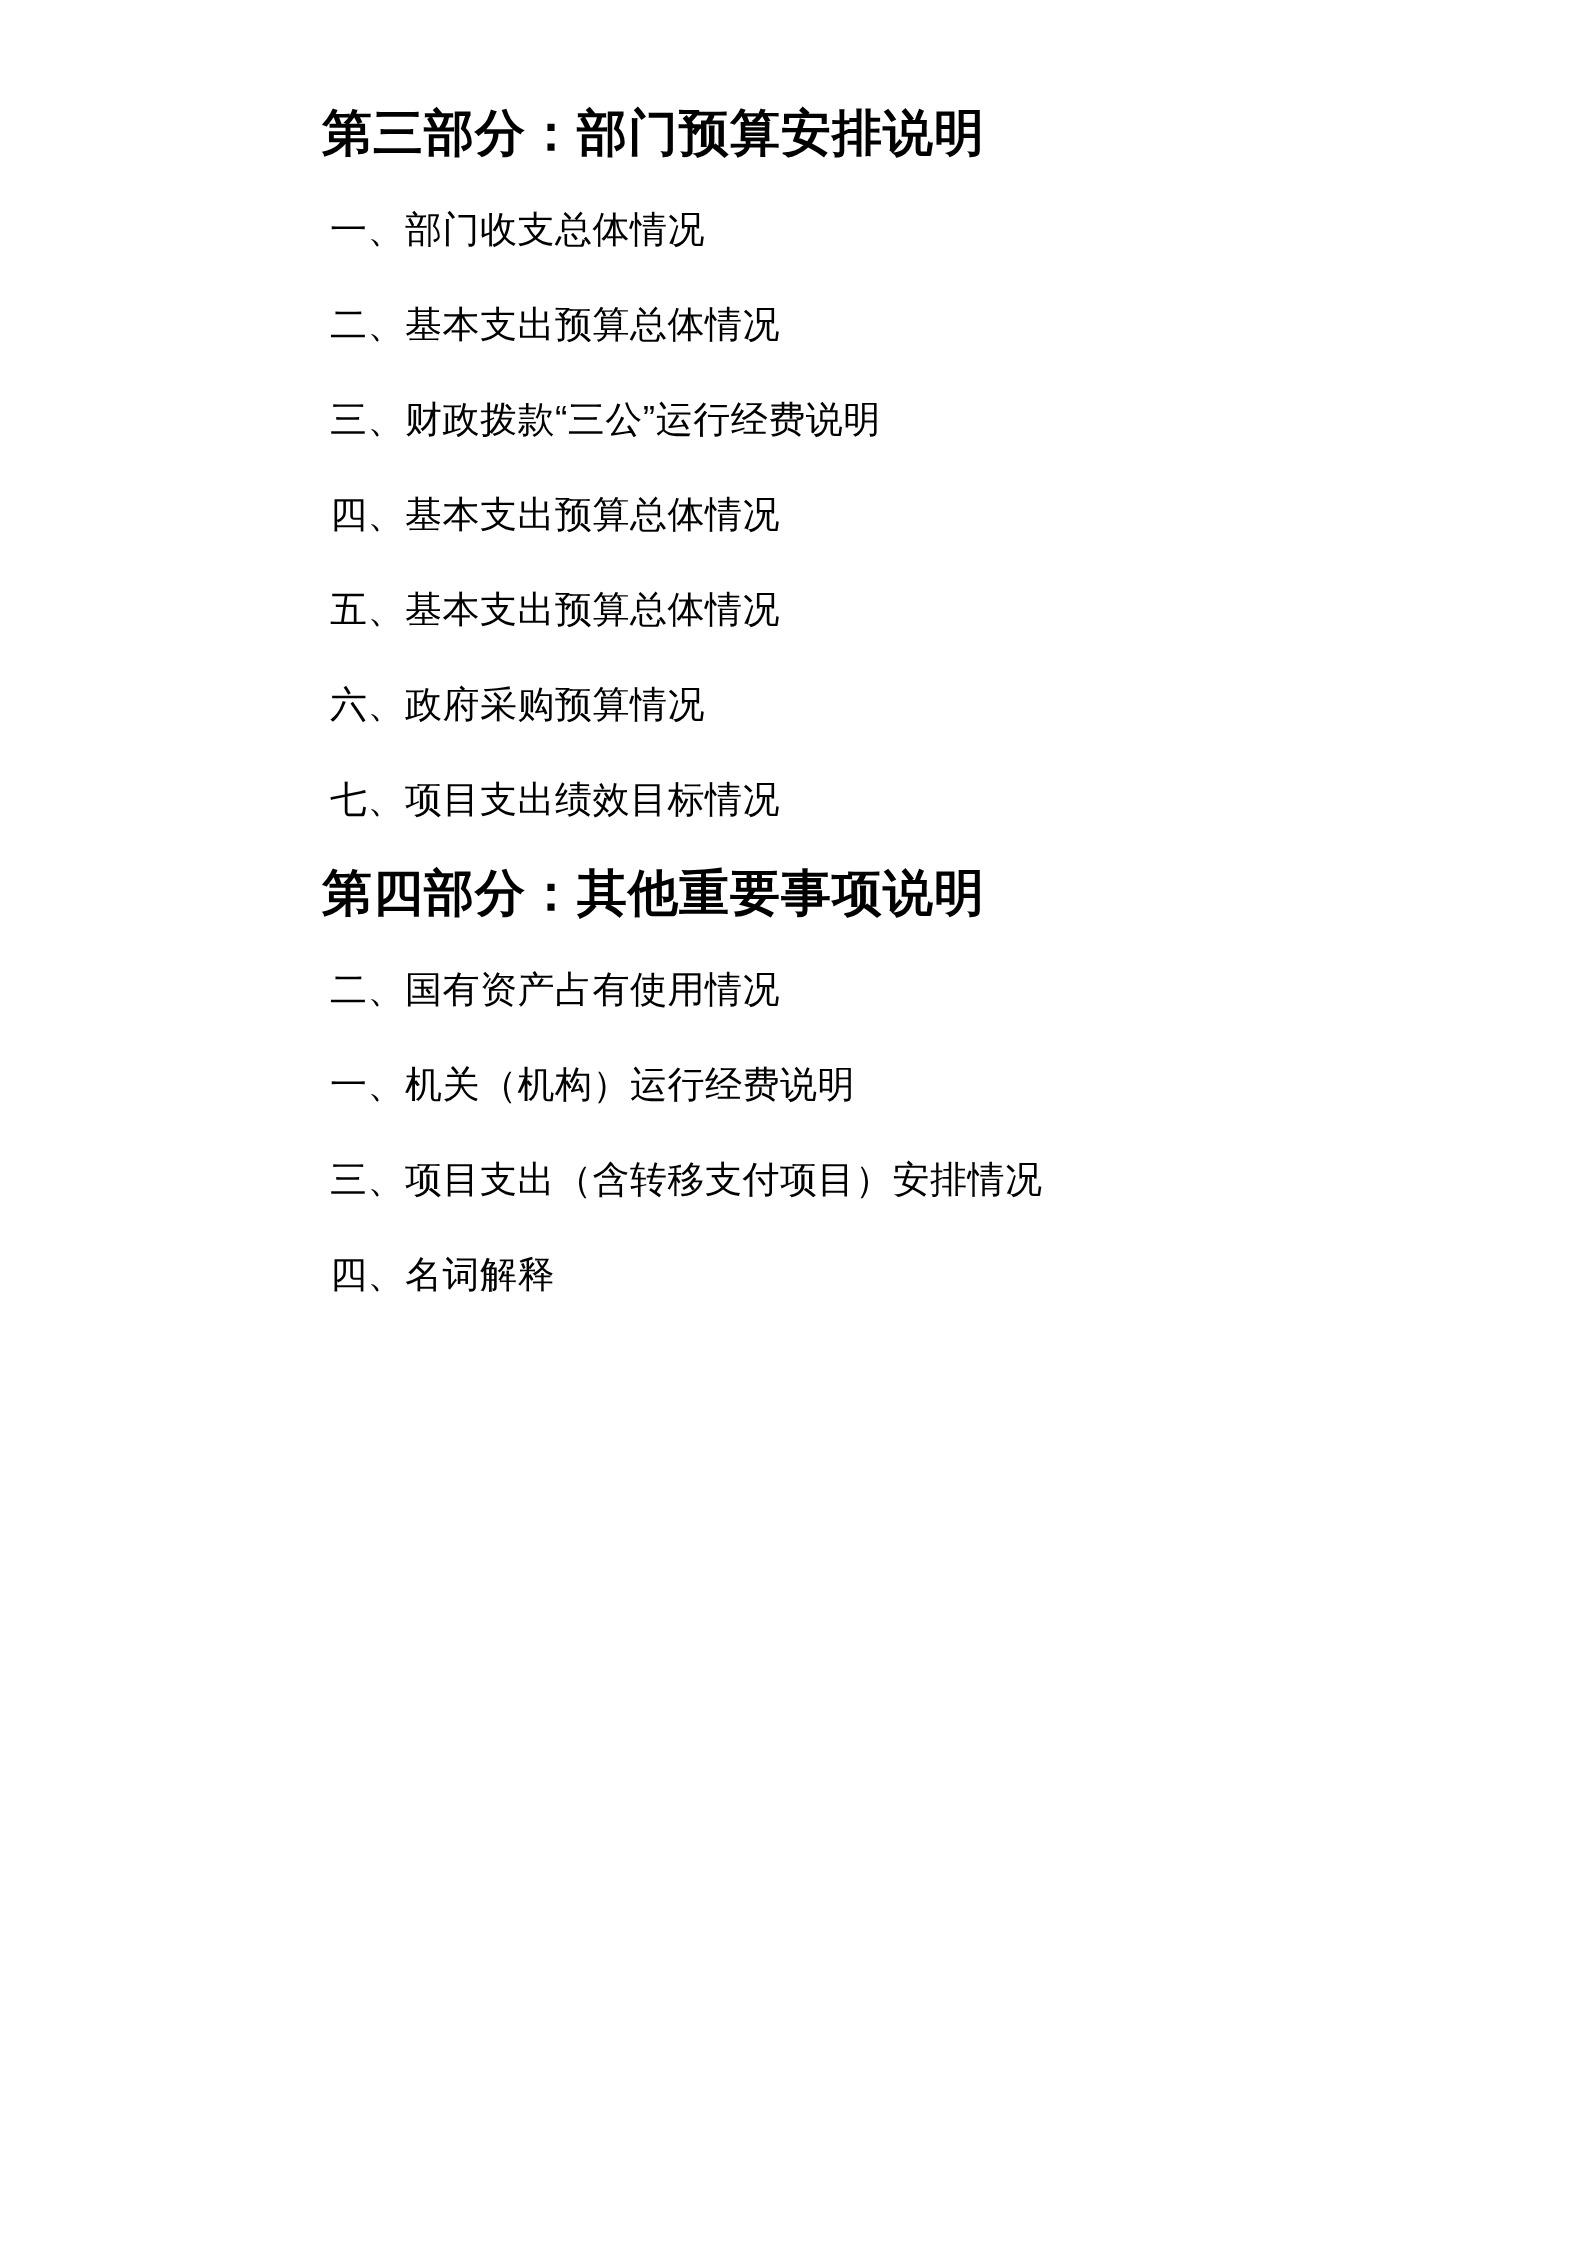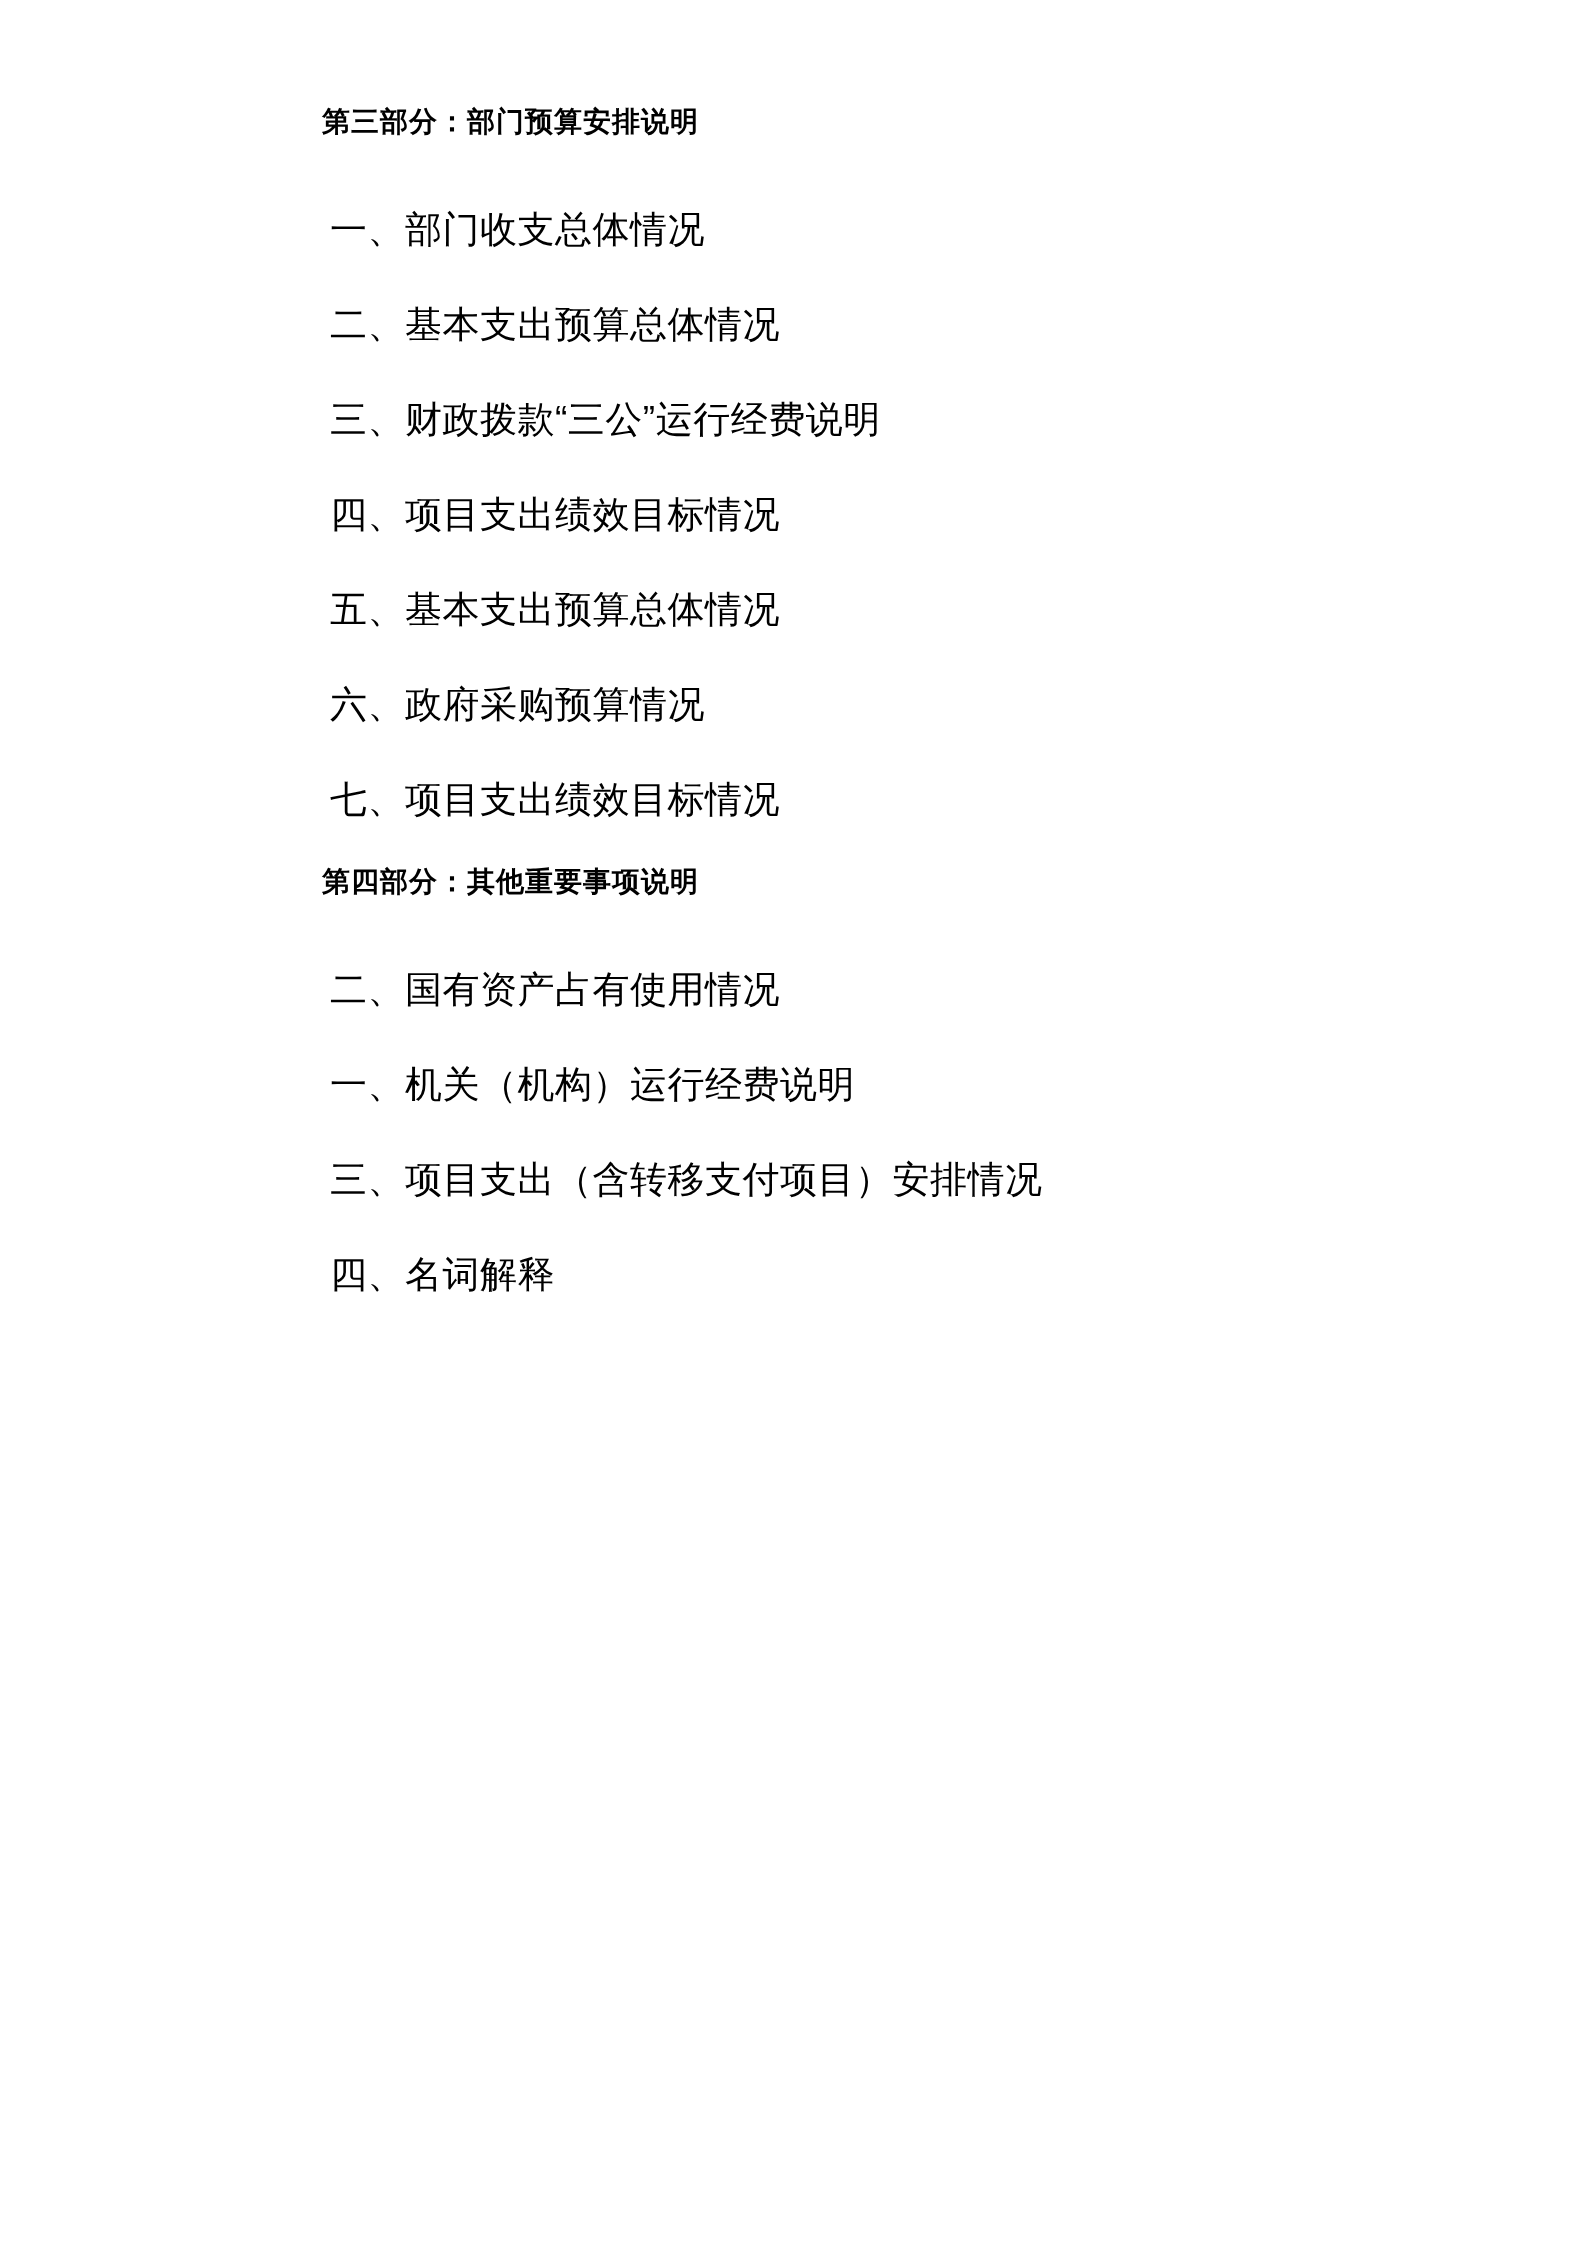--- a/index.html
+++ b/index.html
@@ -18,21 +18,21 @@
   .page {
     box-sizing: border-box;
     width: 1587px;
     height: 2245px;
     padding: 108px 190px 0 322px;
   }
   .toc {
     display: block;
   }
   .section-heading {
-    font-size: 28px;
+    font-size: 50px;
     font-weight: 700;
     letter-spacing: 1px;
     line-height: 1.0;
     margin: 0 0 0 0;
     padding: 0;
     white-space: nowrap;
   }
   .entry {
     font-size: 37px;
     font-weight: 400;
@@ -68,21 +68,21 @@
 
     <div class="line-block">
       <div class="entry">二、基本支出预算总体情况</div>
     </div>
 
     <div class="line-block">
       <div class="entry">三、财政拨款“三公”运行经费说明</div>
     </div>
 
     <div class="line-block">
-      <div class="entry">四、项目支出绩效目标情况</div>
+      <div class="entry">四、基本支出预算总体情况</div>
     </div>
 
     <div class="line-block">
       <div class="entry">五、基本支出预算总体情况</div>
     </div>
 
     <div class="line-block">
       <div class="entry">六、政府采购预算情况</div>
     </div>
 

